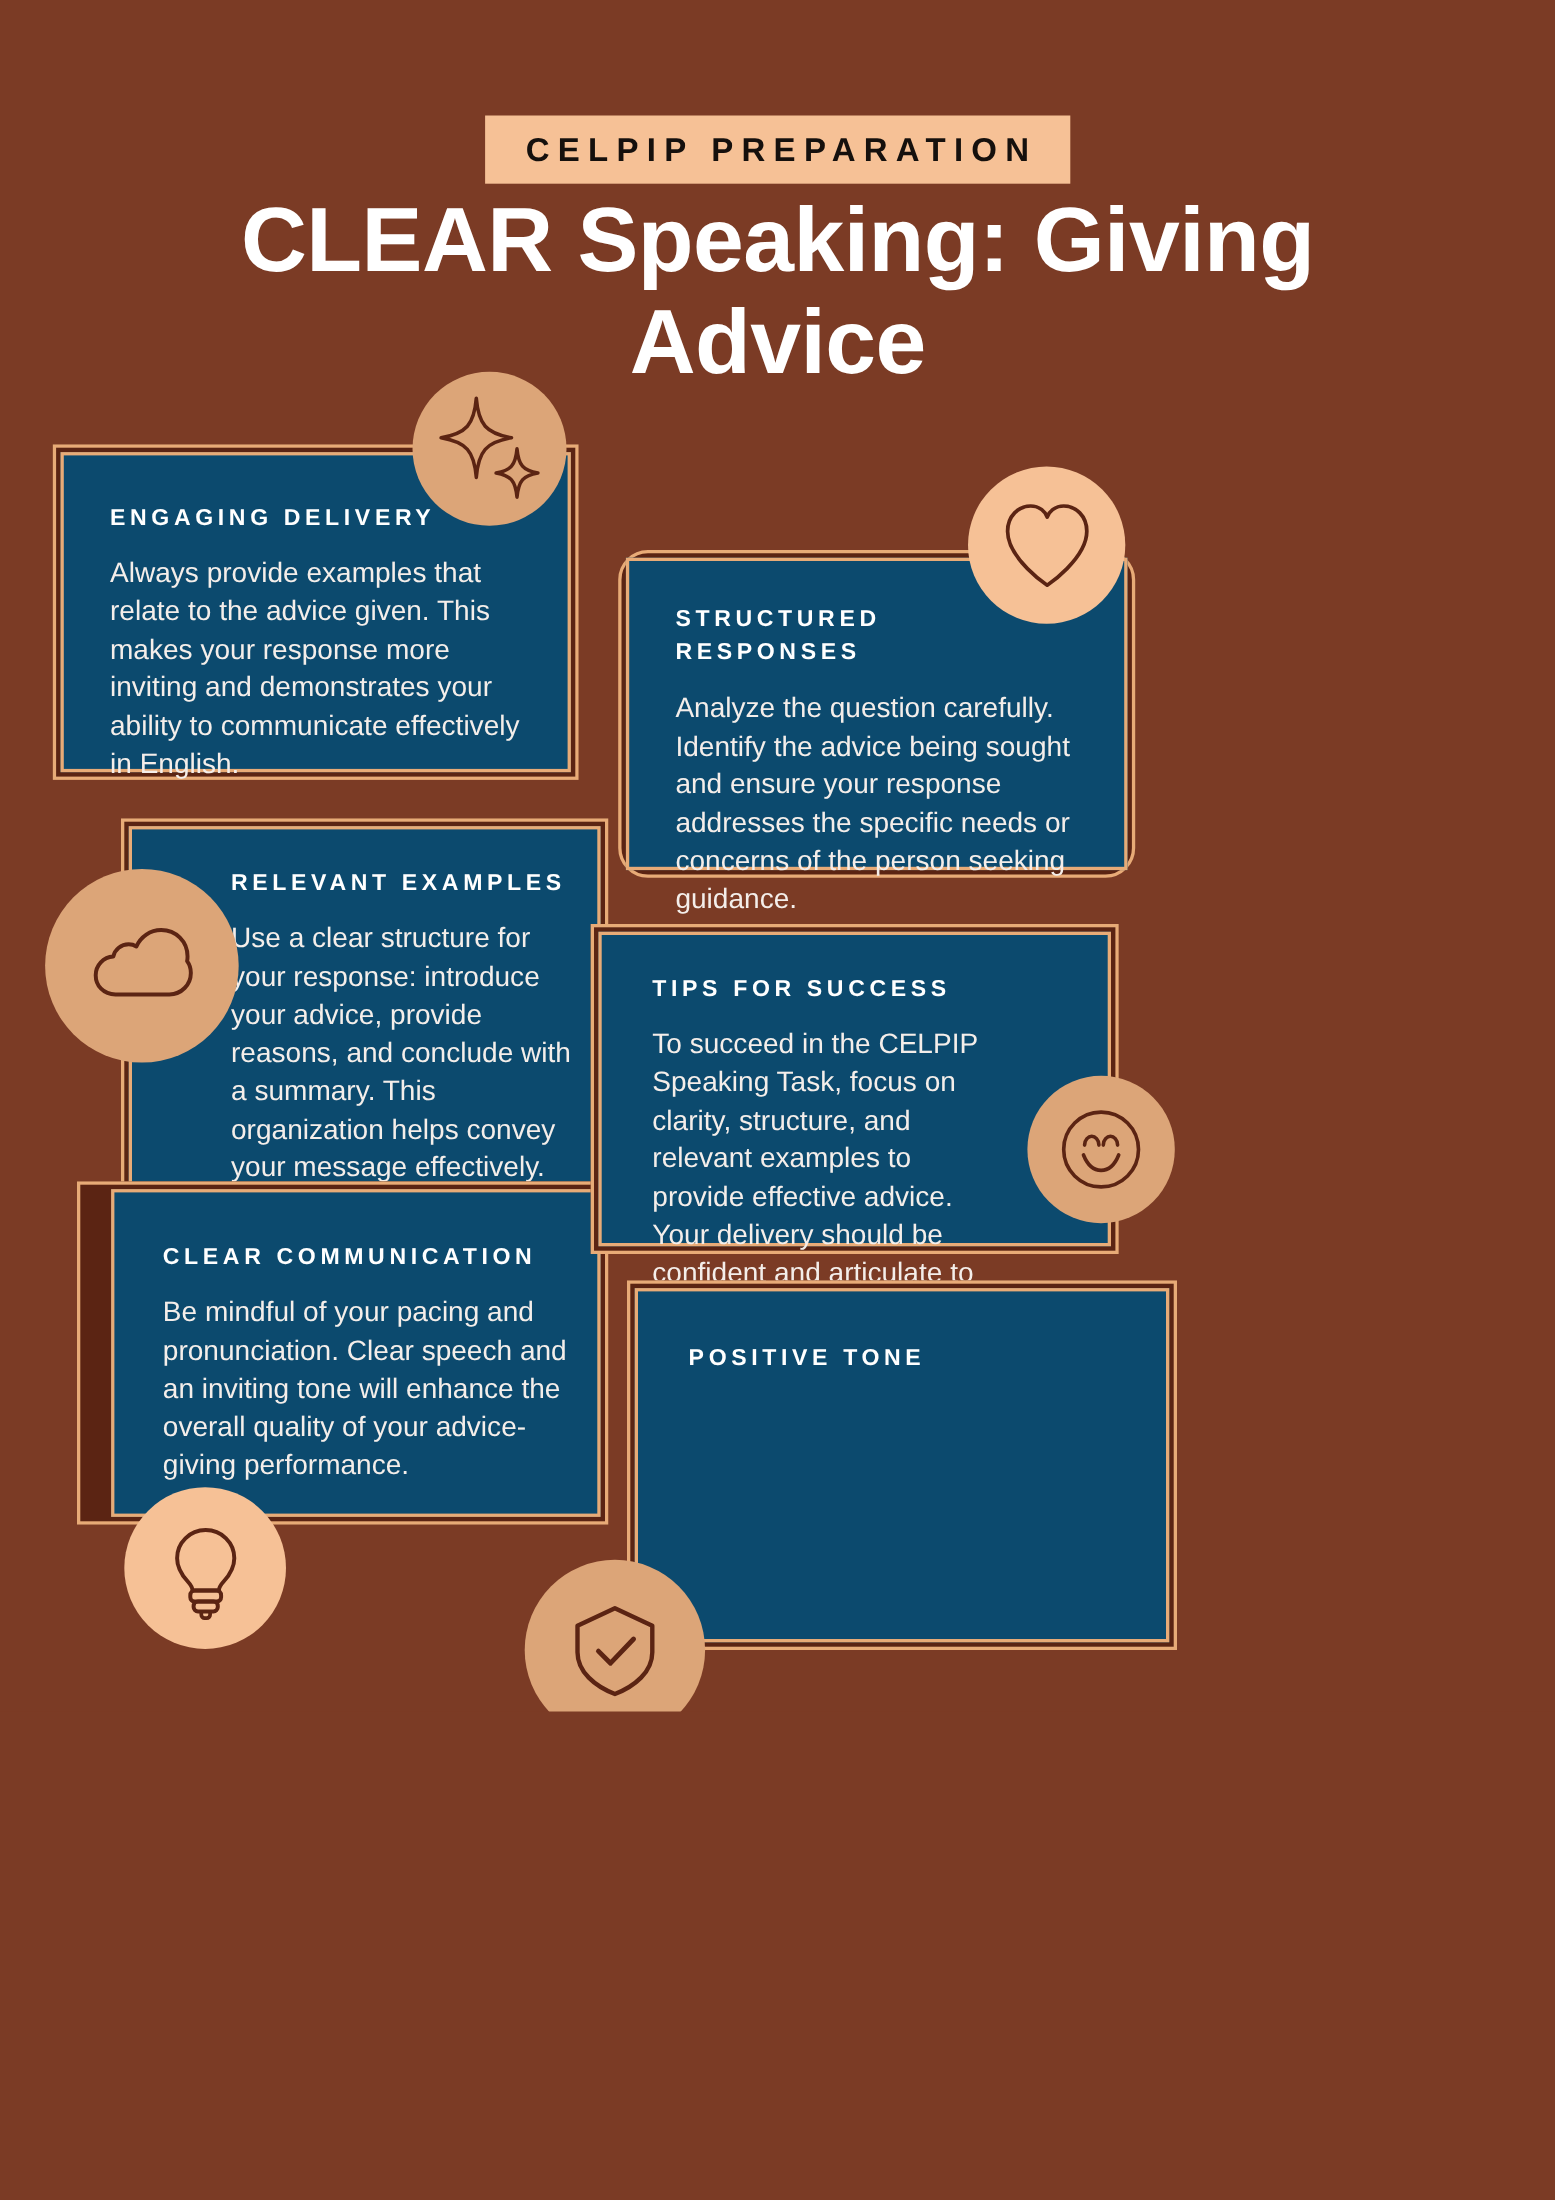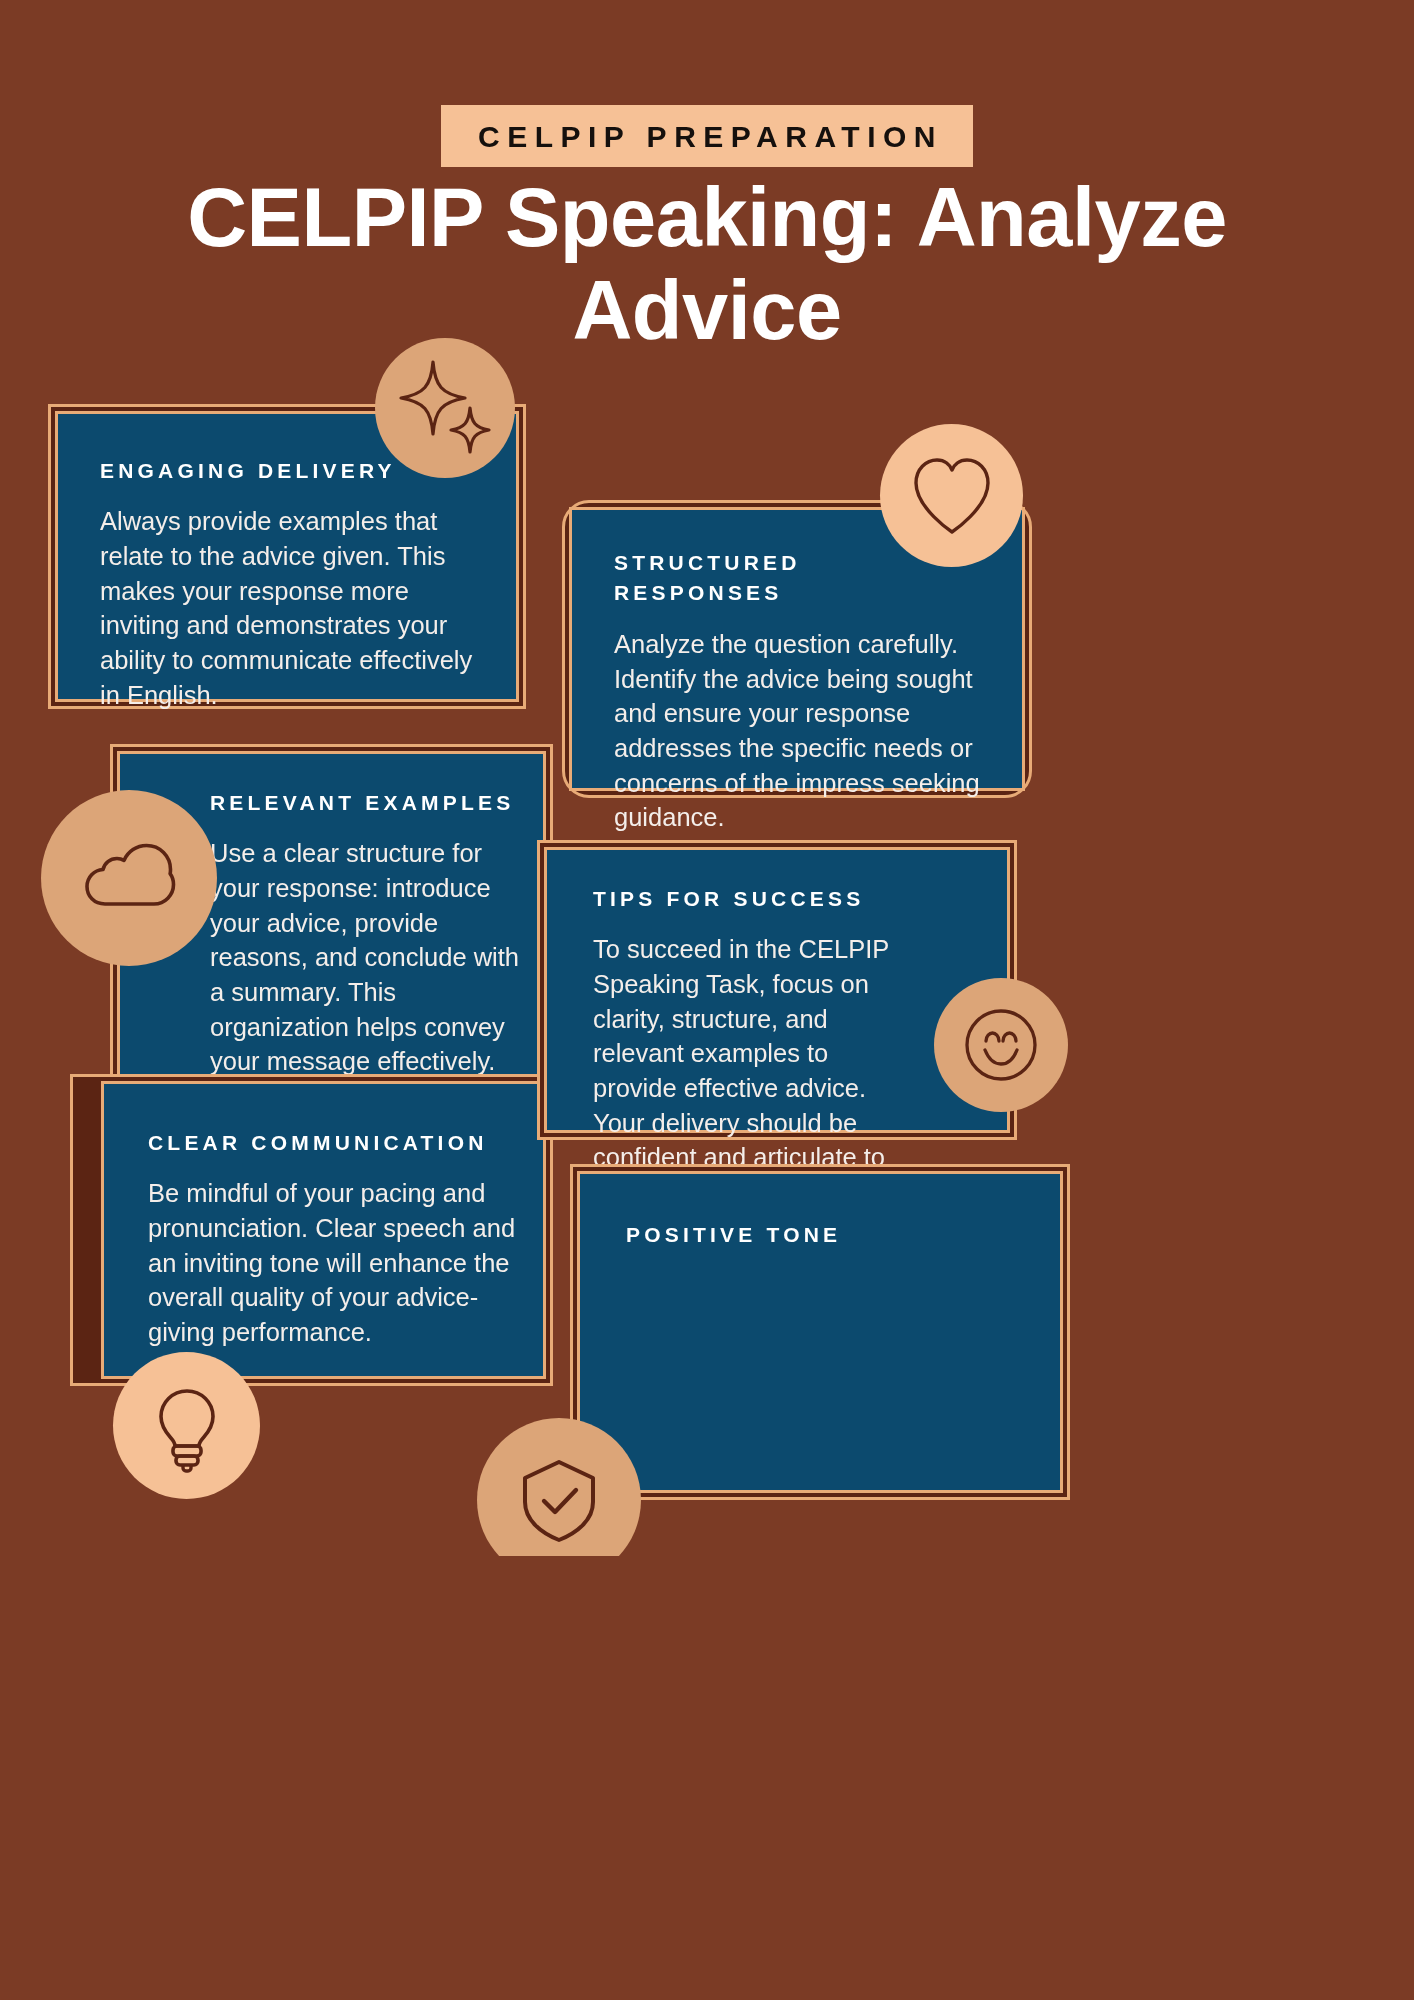--- a/index.html
+++ b/index.html
@@ -108,21 +108,21 @@
 </style>
 </head>
 <body>
 
 <div id="poster">
 
   <div class="eyebrow-wrap">
     <span class="eyebrow">CELPIP PREPARATION</span>
   </div>
 
-  <h1 class="headline">CELPIP Speaking: Analyze Advice</h1>
+  <h1 class="headline">CLEAR Speaking: Giving Advice</h1>
 
   <div class="icon-bubble" style="left:375px; top:338px; width:140px; height:140px; background:#dca578; z-index:5;">
     <svg width="104" height="104" viewBox="0 0 104 104" aria-hidden="true">
       <path d="M40 6 C42 30 49 38 72 42 C49 46 42 54 40 78 C38 54 31 46 8 42 C31 38 38 30 40 6 Z" fill="none" stroke="#5b2413" stroke-width="3.2" stroke-linejoin="round"></path>
       <path d="M77 52 C78.4 67 82.6 71.6 96 74 C82.6 76.4 78.4 81 77 96 C75.6 81 71.4 76.4 58 74 C71.4 71.6 75.6 67 77 52 Z" fill="none" stroke="#5b2413" stroke-width="3.2" stroke-linejoin="round"></path>
     </svg>
   </div>
 
   <div class="card" id="card-engaging" style="z-index:4;">
     <div class="card-inner">
@@ -136,21 +136,21 @@
   <div class="icon-bubble" style="left:880px; top:424px; width:143px; height:143px; background:#f6c196; z-index:6;">
     <svg width="96" height="96" viewBox="0 0 96 96" aria-hidden="true">
       <path d="M48 84 C48 84 12 60 12 35 C12 21 22 12 33 12 C41 12 46 17 48 22 C50 17 55 12 63 12 C74 12 84 21 84 35 C84 60 48 84 48 84 Z" fill="none" stroke="#5b2413" stroke-width="3.4" stroke-linejoin="round" stroke-linecap="round"></path>
     </svg>
   </div>
 
   <div class="card" id="card-structured" style="z-index:5;">
     <div class="card-inner">
       <div class="card-body" style="top:38px; left:42px; right:24px;">
         <div class="card-title" style="max-width:230px;">STRUCTURED RESPONSES</div>
-        <div class="card-text">Analyze the question carefully. Identify the advice being sought and ensure your response addresses the specific needs or concerns of the impress seeking guidance.</div>
+        <div class="card-text">Analyze the question carefully. Identify the advice being sought and ensure your response addresses the specific needs or concerns of the person seeking guidance.</div>
       </div>
     </div>
   </div>
 
   <div class="icon-bubble" style="left:41px; top:790px; width:176px; height:176px; background:#dca578; z-index:6;">
     <svg width="104" height="104" viewBox="0 0 104 104" aria-hidden="true">
       <path d="M28 78 C17 78 10 70 10 60.5 C10 51.5 17 44 26 43.5 C27.5 37 33 32.5 40 32.5 C42.5 32.5 45 33.2 47 34.4 C51 25.5 59.5 19.5 69.5 19.5 C83 19.5 93.5 30 93.5 43.5 C93.5 45 93.4 46.3 93.1 47.7 C95.5 50.9 96.5 54.6 96.5 58.5 C96.5 69 88 78 77 78 Z" fill="none" stroke="#5b2413" stroke-width="3.6" stroke-linejoin="round" stroke-linecap="round"></path>
     </svg>
   </div>
 

